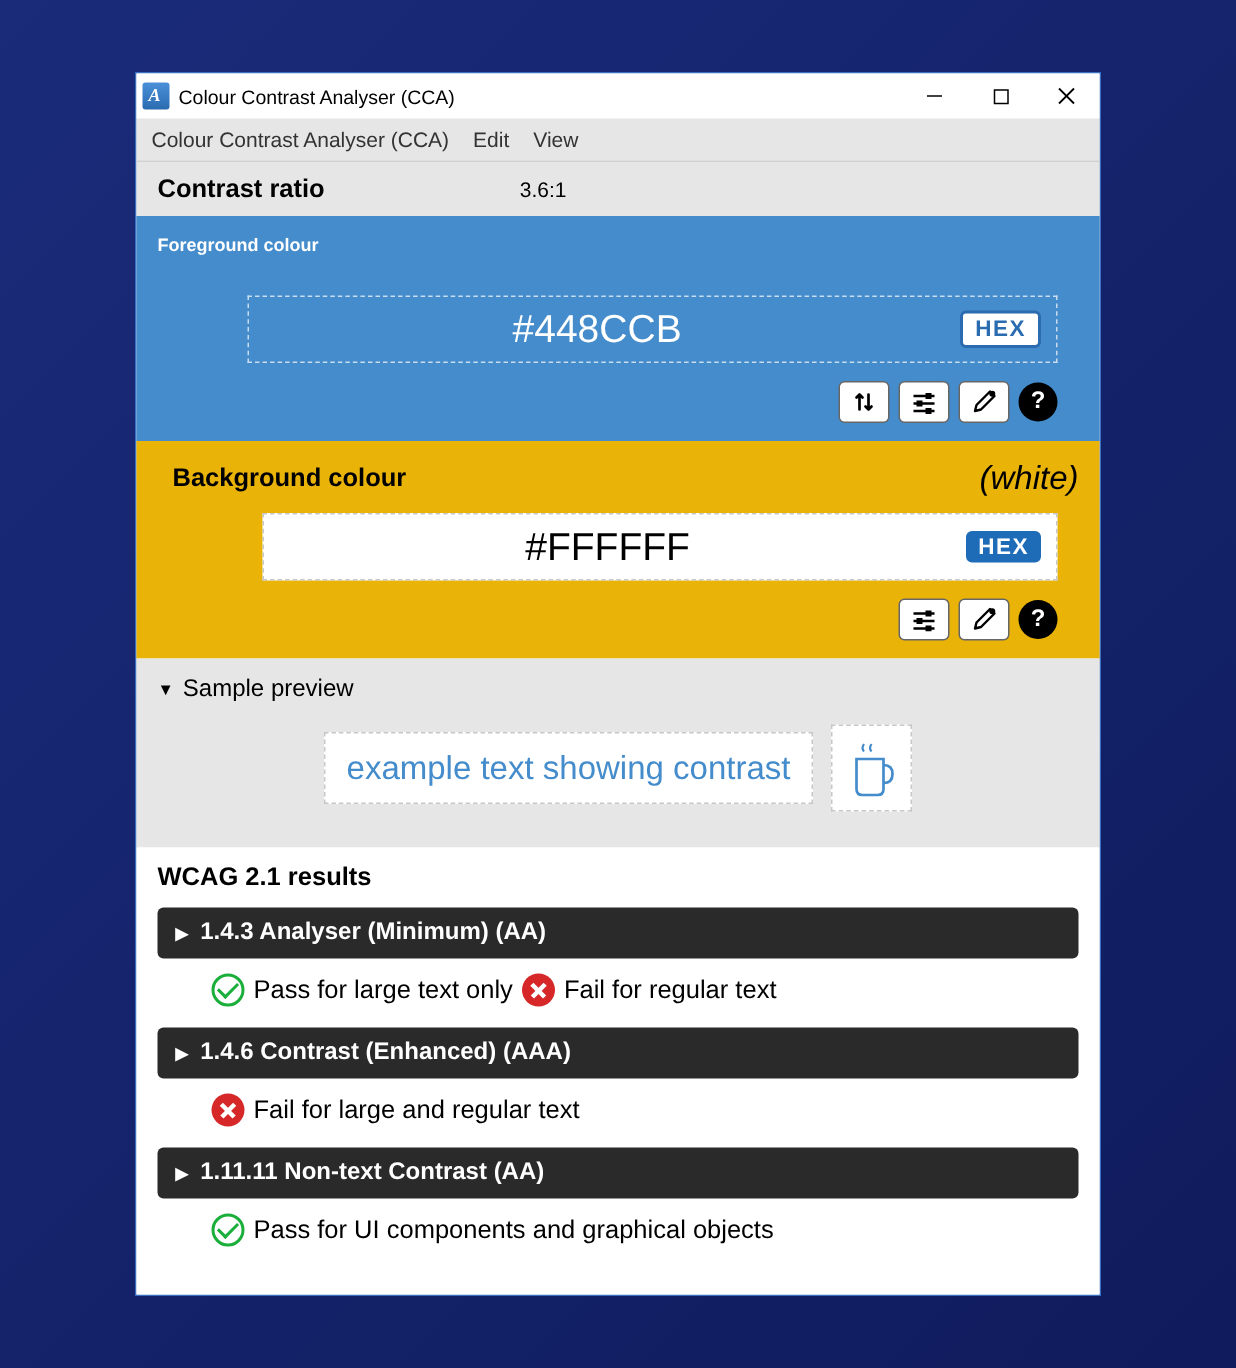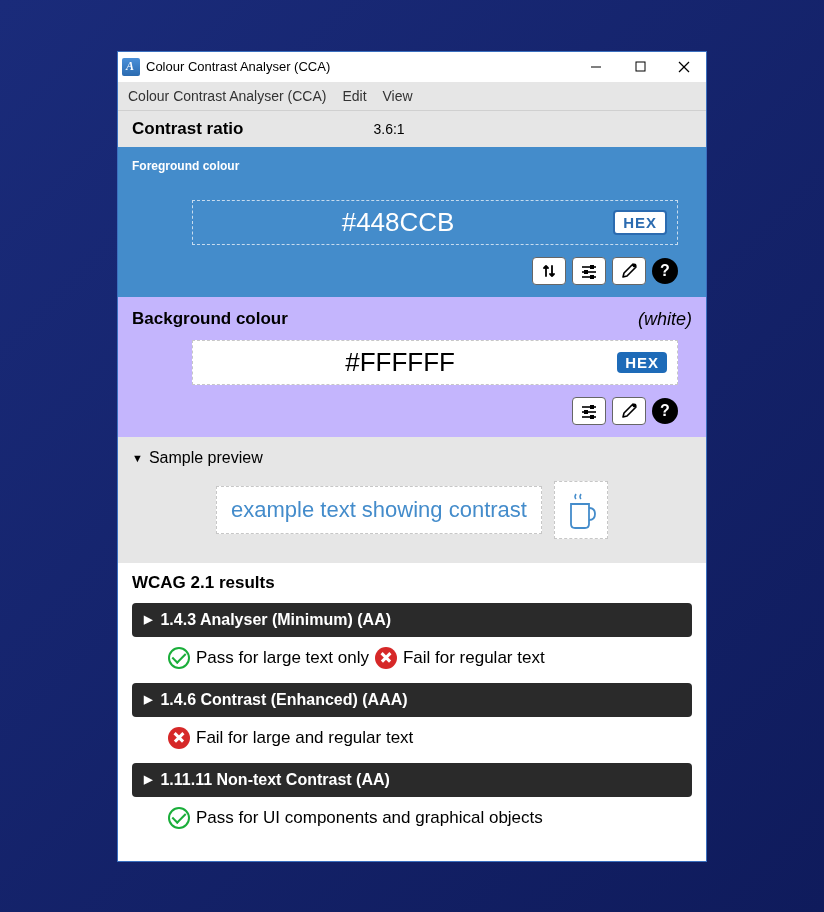--- a/index.html
+++ b/index.html
@@ -6,21 +6,21 @@
   body {
     background: linear-gradient(135deg, #1a2b7a 0%, #0f1b5c 100%);
     font-family: "Segoe UI", Arial, sans-serif;
     width: 824px;
     height: 912px;
     display: flex;
     align-items: center;
     justify-content: center;
   }
   .window {
-    width: 590px;
+    width: 644px;
     background: #fff;
     border: 1px solid #3a6fbf;
     display: flex;
     flex-direction: column;
   }
   .titlebar {
     display: flex;
     align-items: center;
     height: 30px;
     background: #fff;
@@ -112,29 +112,29 @@
     width: 34px; height: 28px;
     background: #fff;
     border: 1px solid #666;
     border-radius: 4px;
     display: flex; align-items: center; justify-content: center;
     font-size: 16px;
     color: #000;
   }
   .tool-btn.dark { background: #000; color: #fff; border-radius: 50%; width: 26px; height: 26px; margin-top: 1px; border: none;}
   .bg-panel {
-    padding: 12px 14px 12px 14px;
-    background: #c4b5fd;
+    padding: 12px 14px 12px 24px;
+    background: #eab308;
   }
   .bg-panel .heading-row {
     display: flex; justify-content: space-between; align-items: center;
     margin-bottom: 10px;
   }
   .bg-panel .heading { font-weight: bold; font-size: 17px; }
-  .bg-panel .colorname { font-style: italic; font-size: 18px; }
+  .bg-panel .colorname { font-style: italic; font-size: 22px; }
   .bg-panel .field-value { color: #000; }
   .preview-panel {
     background: #e6e6e6;
     padding: 12px 14px 24px 14px;
   }
   .preview-panel .heading { font-weight: normal; font-size: 16px; display: flex; align-items: center; gap: 6px; margin-bottom: 14px; }
   .preview-row {
     display: flex;
     justify-content: center;
     gap: 12px;

